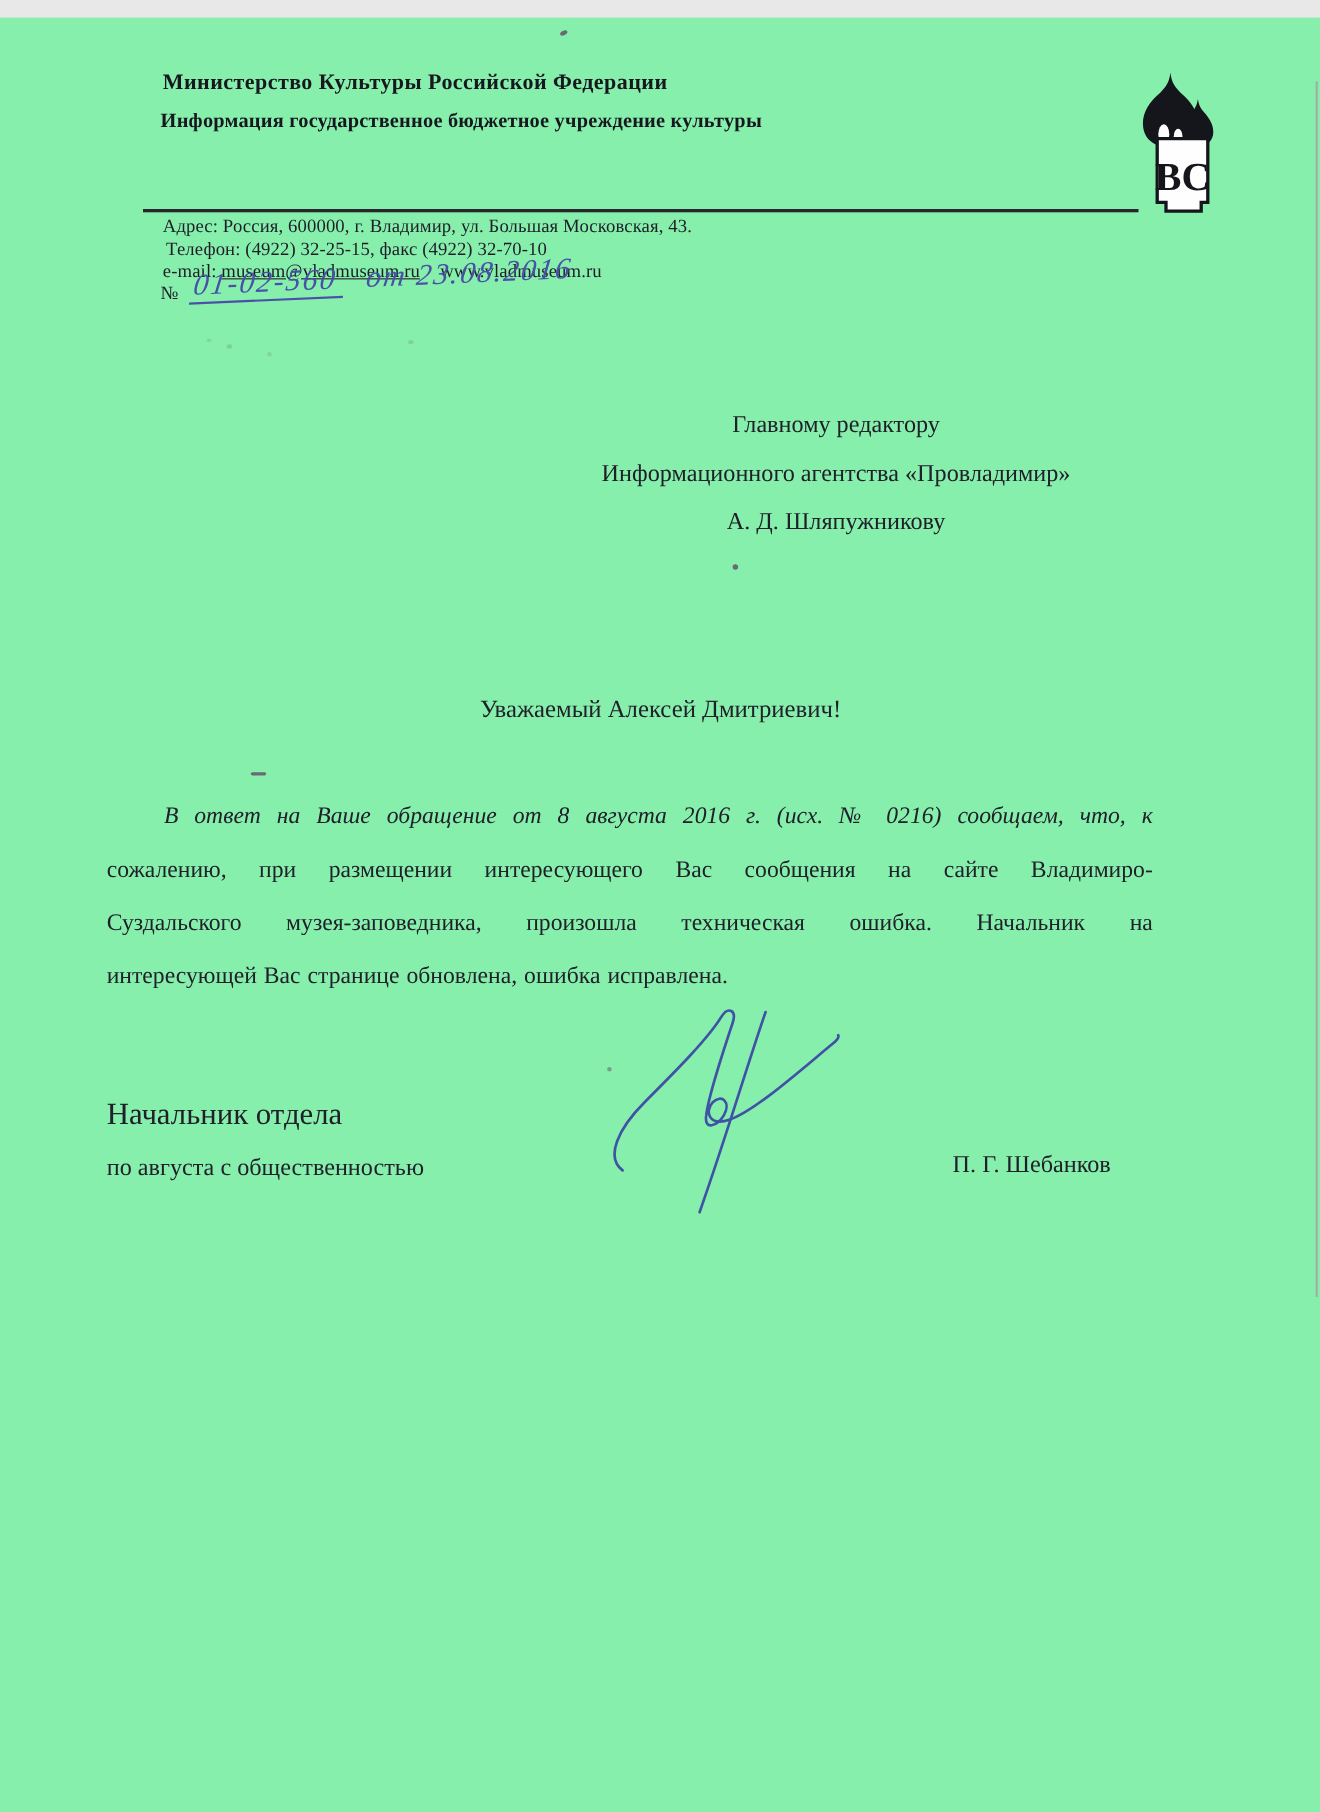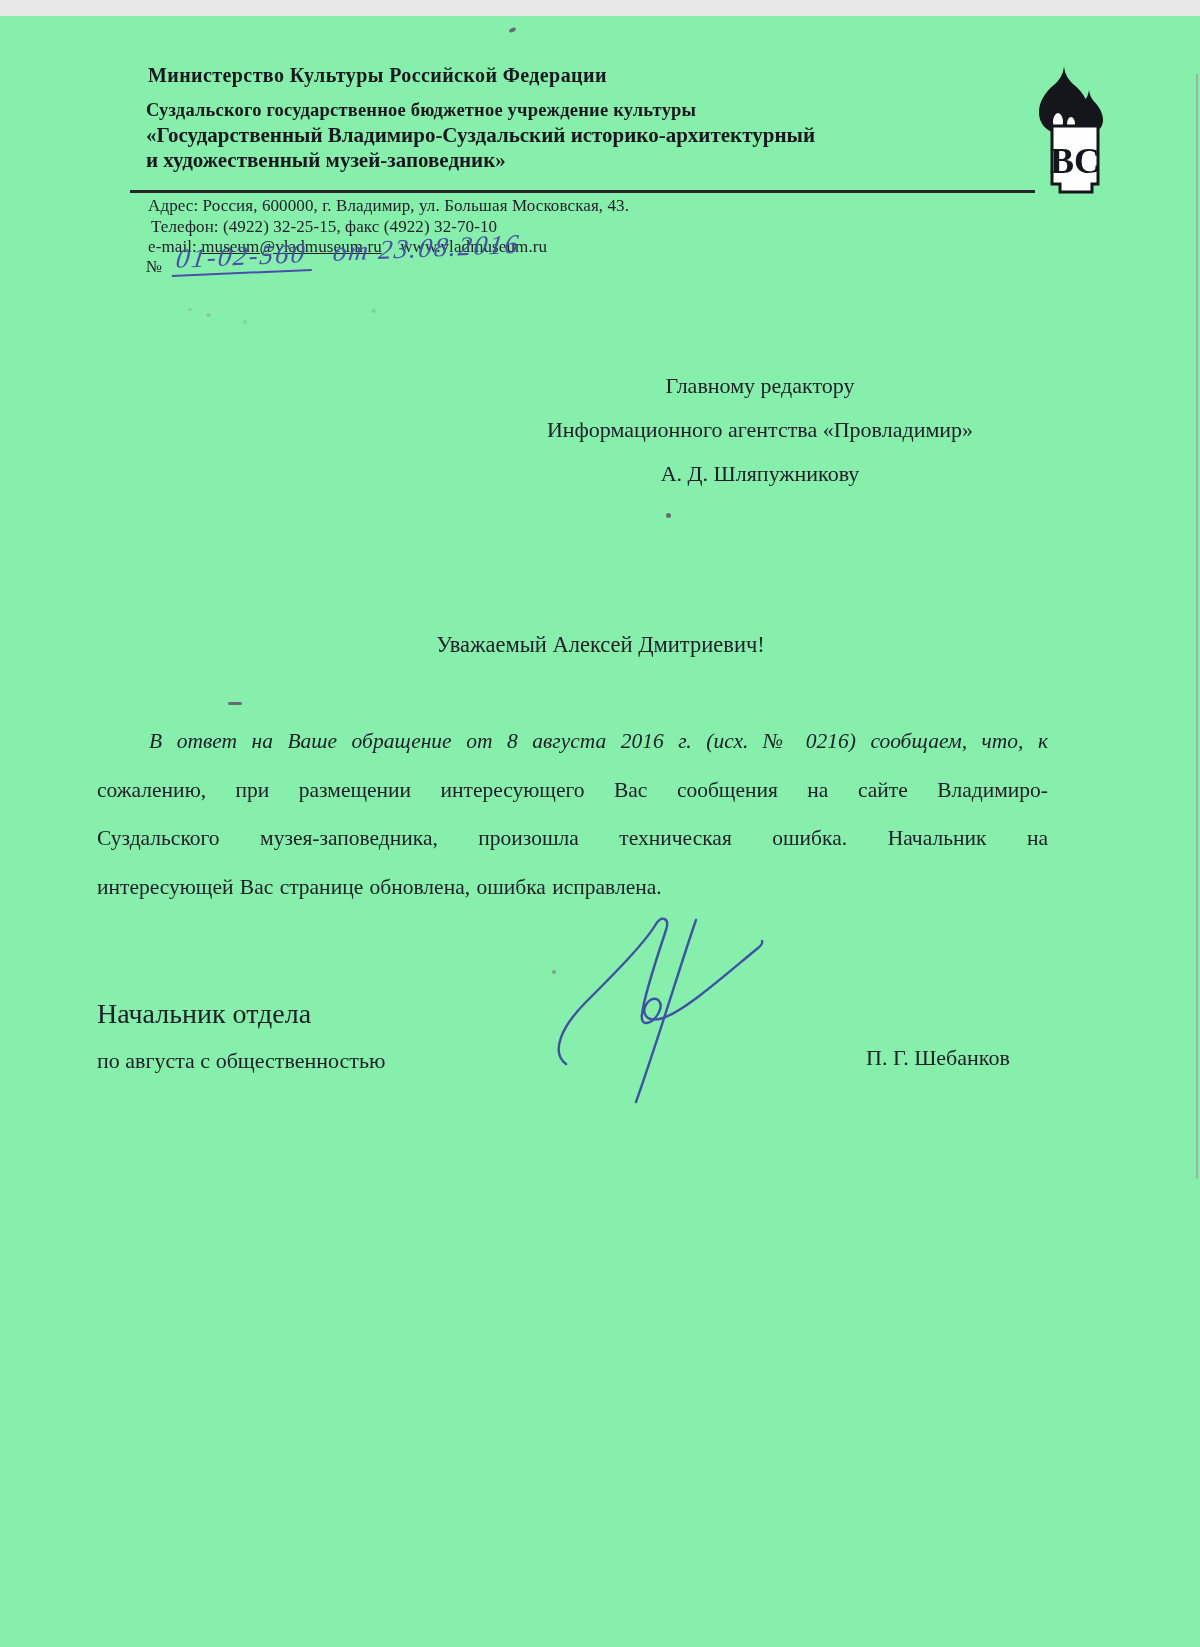--- a/index.html
+++ b/index.html
@@ -107,25 +107,21 @@
   .speck.s6 { left: 243px; top: 304px; width: 4px; height: 4px; opacity: .2; }
   .speck.s7 { left: 371px; top: 293px; width: 5px; height: 4px; opacity: .22; }
   .speck.s8 { left: 188px; top: 292px; width: 4px; height: 3px; opacity: .2; }
 </style>
 </head>
 <body>
 
 <div class="page">
 
   <div class="abs ministry">Министерство Культуры Российской Федерации</div>
-  <div class="abs org-type">Суздальского государственное бюджетное учреждение культуры</div>
-  <div class="abs org-name">
-    <div>«Государственный Владимиро-Суздальский историко-архитектурный</div>
-    <div>и художественный музей-заповедник»</div>
-  </div>
+  <div class="abs org-type">Информация государственное бюджетное учреждение культуры</div>
 
   <div class="abs logo">
     <svg width="72" height="132" viewBox="0 0 72 132">
 
       <path d="M30,0 C31,9 34,13 39,18 C49,26 55,36 55,46 C55,60 45,68 30,68 C15,68 5,60 5,46 C5,36 11,26 21,18 C26,13 29,9 30,0 Z" fill="#15151c"></path>
 
       <path d="M55,24 C55.8,30 58,33 61,36.5 C66,42 69,48 69,54 C69,62 63,67 55,67 C47,67 41,62 41,54 C41,48 44,42 49,36.5 C52,33 54.2,30 55,24 Z" fill="#15151c"></path>
 
       <ellipse cx="24" cy="56" rx="5" ry="9" fill="#fefefe"></ellipse>
       <ellipse cx="37" cy="58" rx="4" ry="7" fill="#fefefe"></ellipse>

